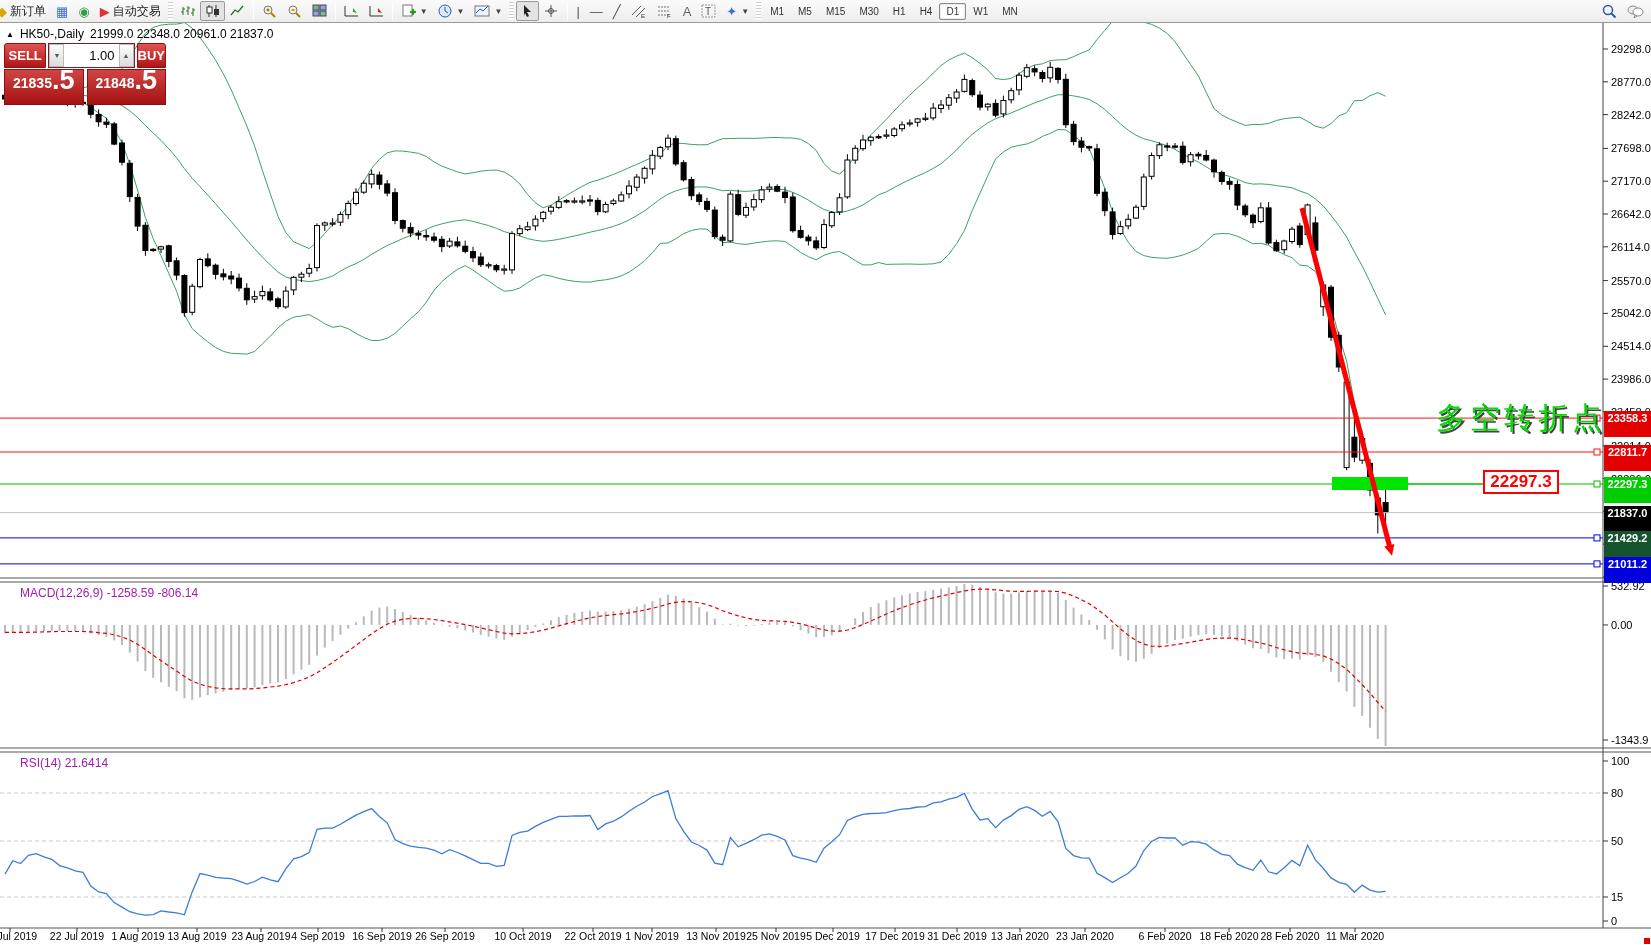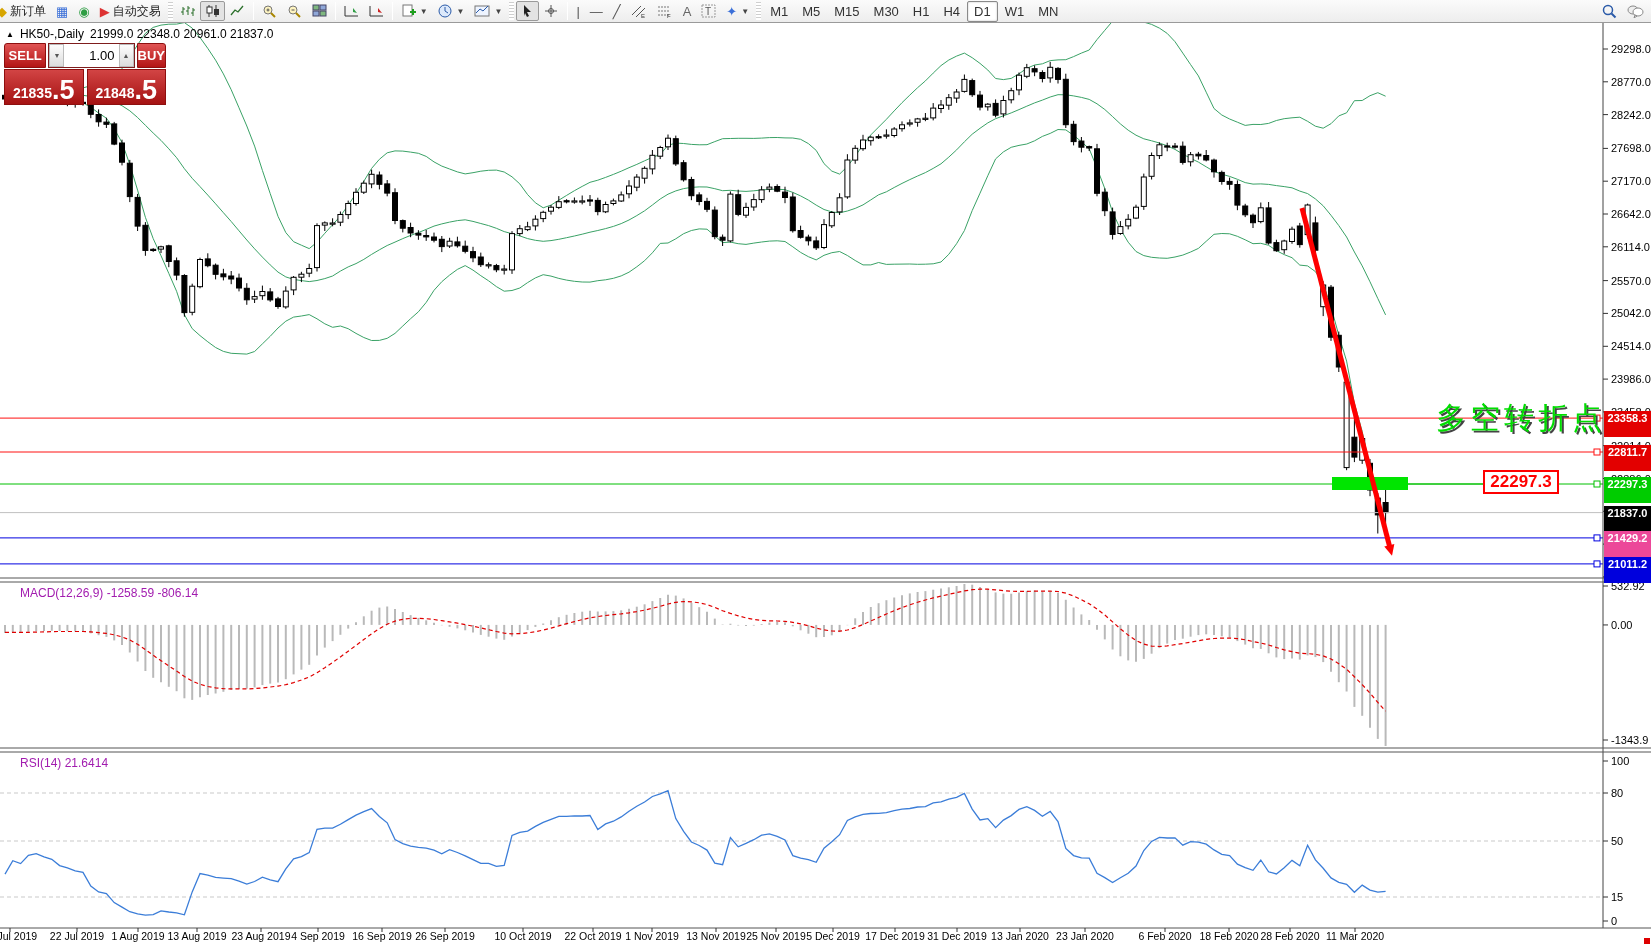--- a/index.html
+++ b/index.html
@@ -11,21 +11,21 @@
   #toolbar { position:absolute; left:0; top:0; width:1651px; height:23px;
              background:linear-gradient(#fbfbfb,#ededed); border-bottom:1px solid #9a9a9a;
              display:flex; align-items:center; font-size:12px; color:#222; z-index:6; }
   .tb-btn { display:flex; align-items:center; gap:3px; padding:1px 4px; height:20px;
             border:1px solid transparent; border-radius:2px; white-space:nowrap; }
   .tb-btn.pressed { background:#e3e3e3; border:1px solid #9a9a9a; }
   .tb-sep { width:1px; height:18px; background:#c0c0c0; margin:0 3px; border-right:1px solid #fff; }
   .tb-grip { width:5px; height:18px; margin:0 2px;
              background:repeating-linear-gradient(to bottom,#cfcfcf 0 1px,#fff 1px 3px); }
   .glyph { font-size:13px; line-height:13px; }
-  .tf-btn { padding:2px 6px; font-size:13px; color:#333; border:1px solid transparent; border-radius:2px; }
+  .tf-btn { padding:2px 6px; font-size:10px; color:#333; border:1px solid transparent; border-radius:2px; }
   .tf-btn.active { background:#fff; border:1px solid #8a8a8a; box-shadow:inset 0 0 2px #bbb; }
   .drop { font-size:8px; color:#444; margin-left:1px; }
 
   
   #chart-title { position:absolute; left:6px; top:27px; z-index:4; font-size:12px; color:#000;
                  display:flex; gap:6px; align-items:center; }
   #chart-title .tri { font-size:8px; }
 
   
   #trade-panel { position:absolute; left:4px; top:43px; width:162px; z-index:5;
@@ -37,21 +37,21 @@
   #tp-sell-btn { width:48px; border-radius:3px 0 0 0; }
   #tp-buy-btn  { flex:1; border-radius:0 3px 0 0; }
   #tp-vol { width:98px; background:#fff; border:1px solid #7f1d1d; display:flex; align-items:center; }
   #tp-vol .spin { width:15px; height:100%; background:linear-gradient(#fdfdfd,#dcdcdc);
                   border:1px solid #bbb; color:#555; font-size:7px; display:flex;
                   align-items:center; justify-content:center; }
   #tp-vol .val { flex:1; text-align:right; padding-right:4px; font-size:13px; color:#000; }
   #tp-prices { display:flex; gap:3px; margin-top:1px; }
   .tp-price { flex:1; height:36px; background:linear-gradient(#d24444,#a51212);
               border:1px solid #8e0f0f; color:#fff; display:flex; align-items:flex-end;
-              justify-content:center; padding-bottom:2px; }
+              justify-content:center; padding-bottom:12px; }
   .tp-price .big { font-size:27px; font-weight:bold; line-height:24px; }
   .tp-price .small { font-size:14px; font-weight:bold; margin-bottom:1px; }
 
   
   #turn-text { position:absolute; left:1420px; top:398px; z-index:4; font-size:30px; font-weight:normal;
                letter-spacing:4px; color:#00dd00; text-shadow:2px 2px 0 #444; white-space:nowrap;margin-left:16px; }
   #price-box { position:absolute; left:1483px; top:470px; width:76px; height:24px; z-index:4;
                background:#fff; border:2px solid #f00; color:#f00; font-size:17px; font-weight:bold;
                display:flex; align-items:center; justify-content:center; }
   #macd-label, #rsi-label { position:absolute; left:20px; z-index:4; font-size:12px; color:#a21caf; }
@@ -953,16 +953,16 @@
   <div id="rsi-label">
     <span>RSI(14)</span>
     <span>21.6414</span>
   </div>
 
   <div id="axis-labels">
       <div class="axis-label" style="top: 411px; background: rgb(227, 0, 0);">23358.3</div>
       <div class="axis-label" style="top: 445px; background: rgb(227, 0, 0);">22811.7</div>
       <div class="axis-label" style="top: 477px; background: rgb(0, 204, 0);">22297.3</div>
       <div class="axis-label" style="top: 506px; background: rgb(0, 0, 0);">21837.0</div>
-      <div class="axis-label" style="top: 531px; background: #ec4899;">21429.2</div>
+      <div class="axis-label" style="top: 531px; background: #14532d;">21429.2</div>
       <div class="axis-label" style="top: 557px; background: rgb(0, 0, 221);">21011.2</div>
     </div>
 </div>
 
 </body></html>

